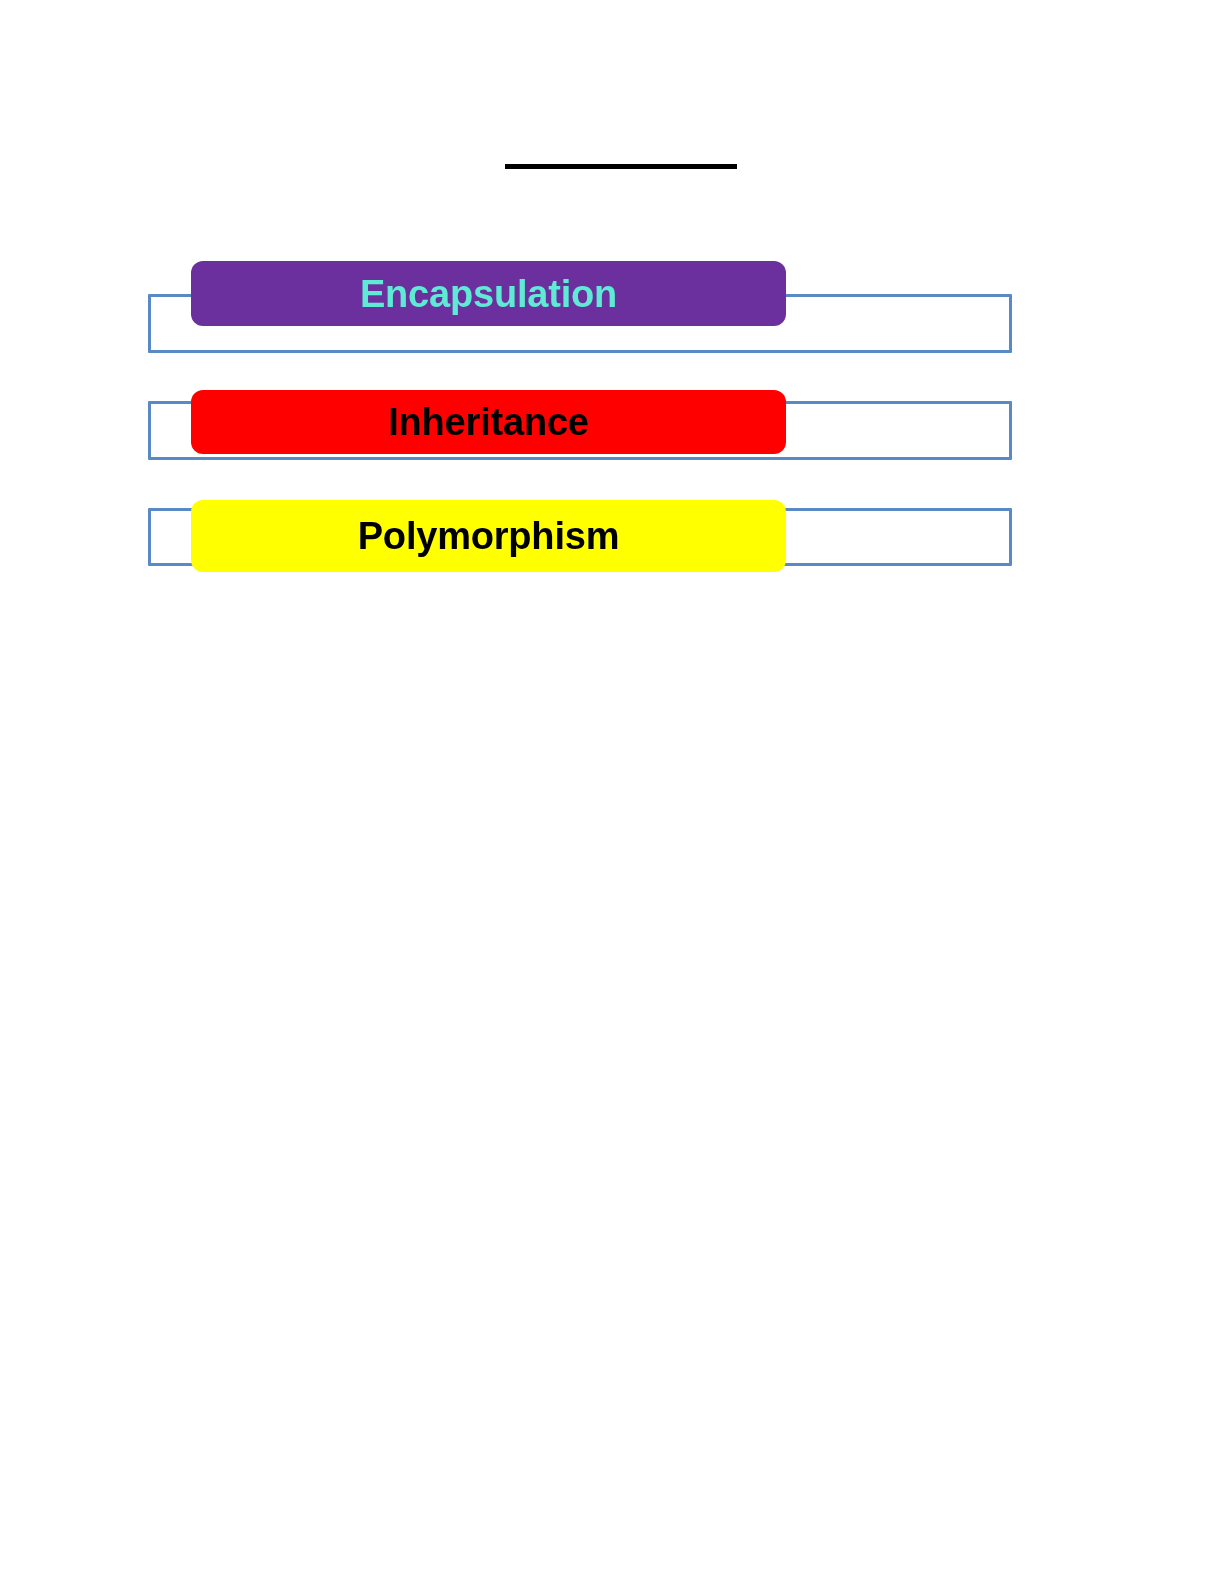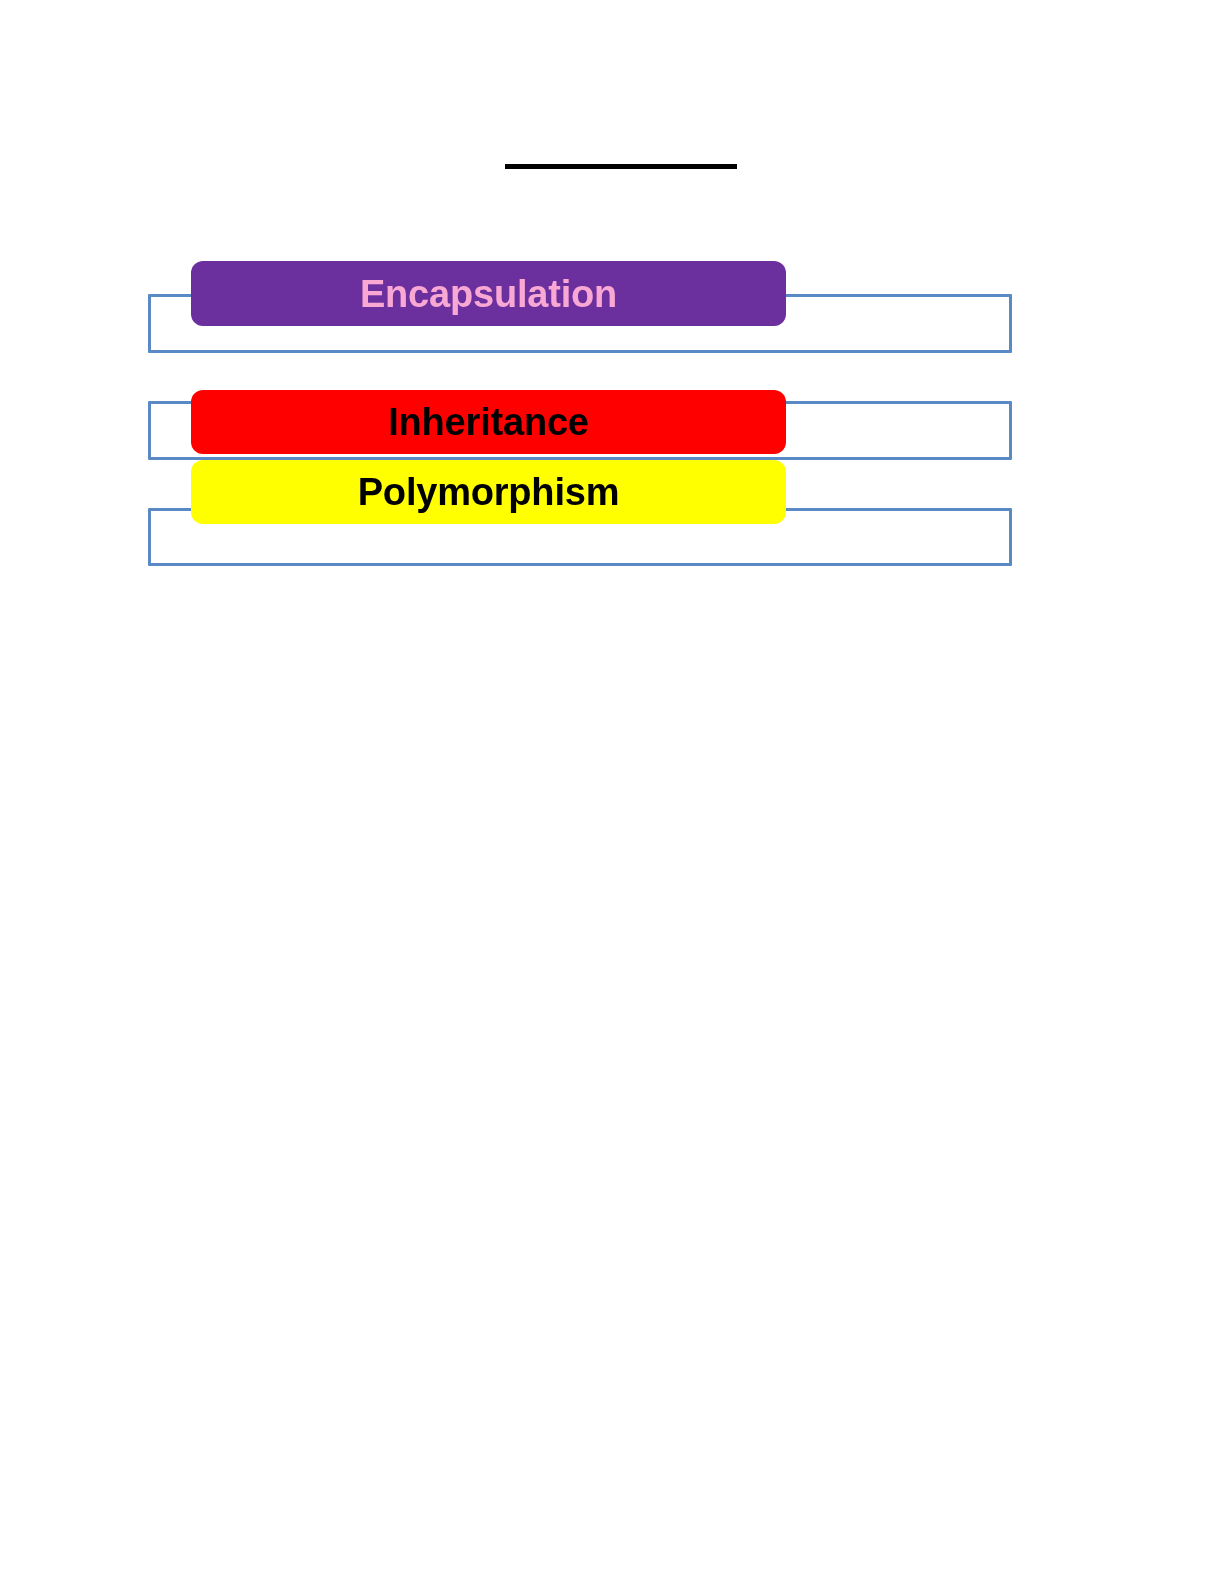--- a/index.html
+++ b/index.html
@@ -58,21 +58,21 @@
     left: 191px;
     width: 595px;
     border-radius: 12px;
     box-sizing: border-box;
     display: flex;
     align-items: center;
     justify-content: center;
   }
   .concept-bar.row-0 { top: 261px; height: 65px; }
   .concept-bar.row-1 { top: 390px; height: 64px; }
-  .concept-bar.row-2 { top: 460px; height: 64px; }
+  .concept-bar.row-2 { top: 500px; height: 72px; }
 
   .concept-bar .bar-label {
     font-family: "Liberation Sans", sans-serif;
     font-weight: bold;
     font-size: 38px;
     line-height: 1;
     color: #000000;
     letter-spacing: -0.2px;
     white-space: nowrap;
     user-select: none;
@@ -85,21 +85,21 @@
 
 <div id="page" style="background: rgb(255, 255, 255);">
 
   <div class="title-rule" style="background: rgb(0, 0, 0);"></div>
 
   <div class="concept-row">
     <div class="detail-frame row-0" style="border-color: rgb(90, 138, 198); background: rgb(255, 255, 255);">
       <span></span>
     </div>
     <div class="concept-bar row-0" id="bar-0" style="background: rgb(107, 47, 158);">
-      <span class="bar-label" style="color: #f9a8d4;">Encapsulation</span>
+      <span class="bar-label" style="color: #5eead4;">Encapsulation</span>
     </div>
   </div>
 
   <div class="concept-row">
     <div class="detail-frame row-1" style="border-color: rgb(90, 138, 198); background: rgb(255, 255, 255);">
       <span></span>
     </div>
     <div class="concept-bar row-1" id="bar-1" style="background: rgb(255, 0, 0);">
       <span class="bar-label" style="color: rgb(0, 0, 0);">Inheritance</span>
     </div>

